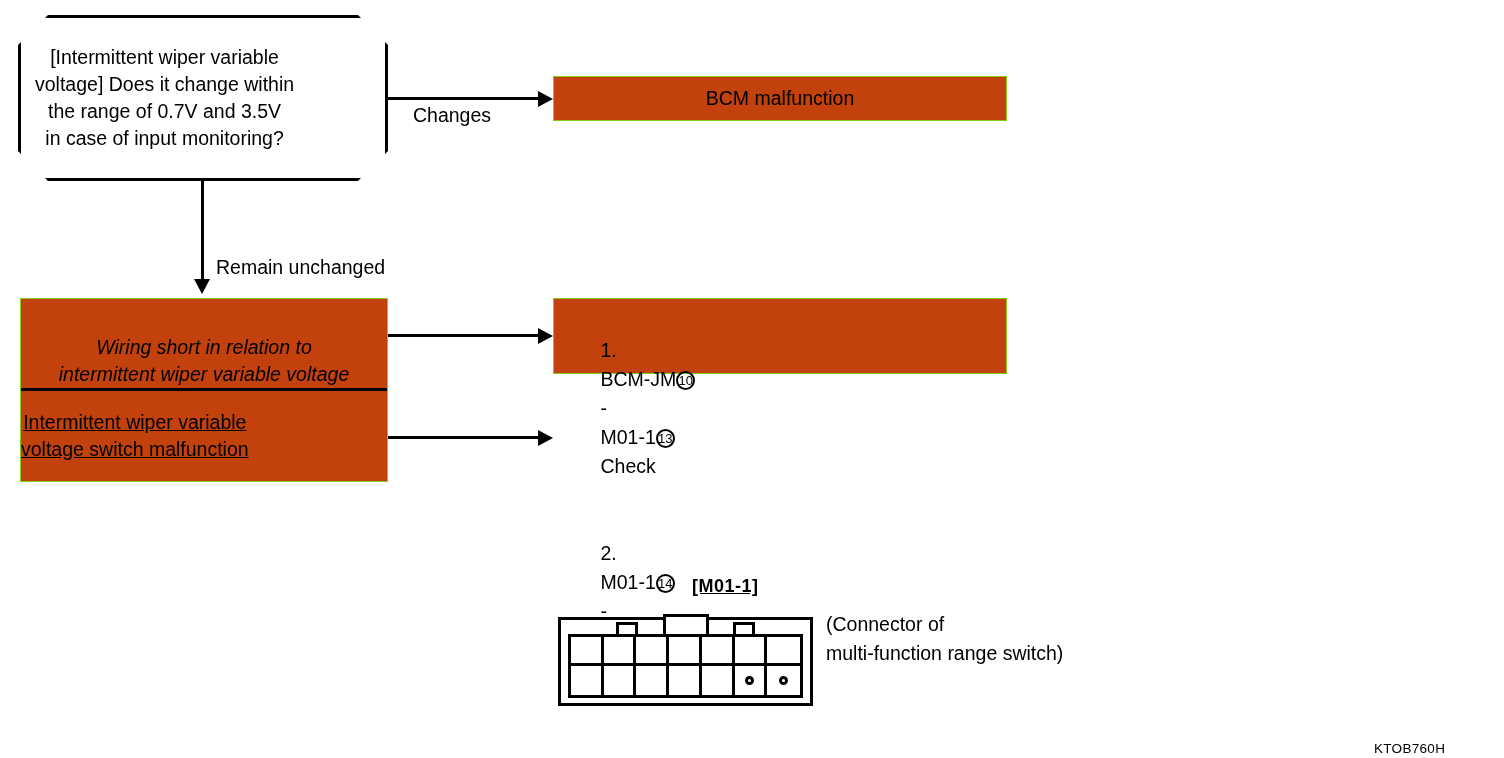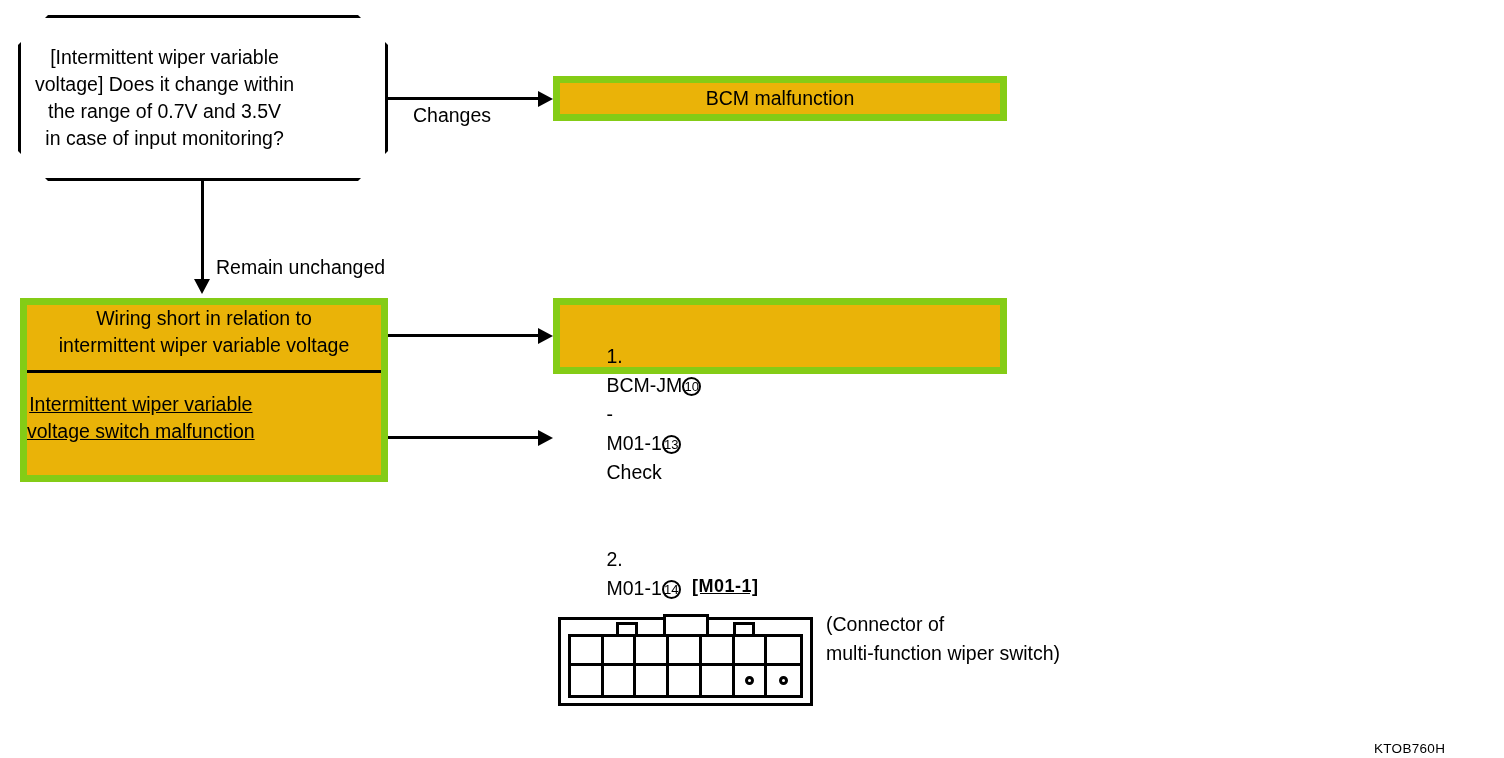--- a/index.html
+++ b/index.html
@@ -41,22 +41,22 @@
     text-align: center;
     font-size: 19.5px;
     line-height: 27px;
     padding: 0 14px;
     white-space: pre-line;
   }
 
   
   .box {
     box-sizing: border-box;
-    border: 7px solid #84cc16;
-    background: #eab308;
+    border: 1px solid #84cc16;
+    background: #c2410c;
   }
   .box-center {
     display: flex;
     align-items: center;
     justify-content: center;
     text-align: center;
   }
   .box-text {
     font-size: 19.5px;
     line-height: 27px;
@@ -66,24 +66,25 @@
   #bcm-box {
     left: 553px; top: 76px;
     width: 454px; height: 45px;
   }
   #left-stack {
     left: 20px; top: 298px;
     width: 368px; height: 184px;
   }
   #left-row-1 {
     box-sizing: border-box;
-    height: 68px;
+    height: 92px;
     border-bottom: 3px solid #000;
-    display: flex; align-items: flex-start; justify-content: center;
-    text-align: center;
+    display: flex; align-items: flex-end; justify-content: center;
+    text-align: center;
+    font-style: italic;
   }
   #left-row-2 {
     box-sizing: border-box;
     height: 89px;
     display: flex; align-items: center; justify-content: flex-start;
     text-align: center;
     text-decoration: underline;
   }
   #check-box {
     left: 553px; top: 298px;
@@ -292,17 +293,17 @@
       <div class="conn-cell last-row">
         <span class="pin-dot"></span>
       </div>
       <div class="conn-cell last-col last-row">
         <span class="pin-dot"></span>
       </div>
     </div>
   </div>
 
   <div class="abs" id="conn-caption">(Connector of
-multi-function wiper switch)</div>
+multi-function range switch)</div>
 
   <div class="abs" id="figure-code">KTOB760H</div>
 
 </div>
 
 </body></html>

